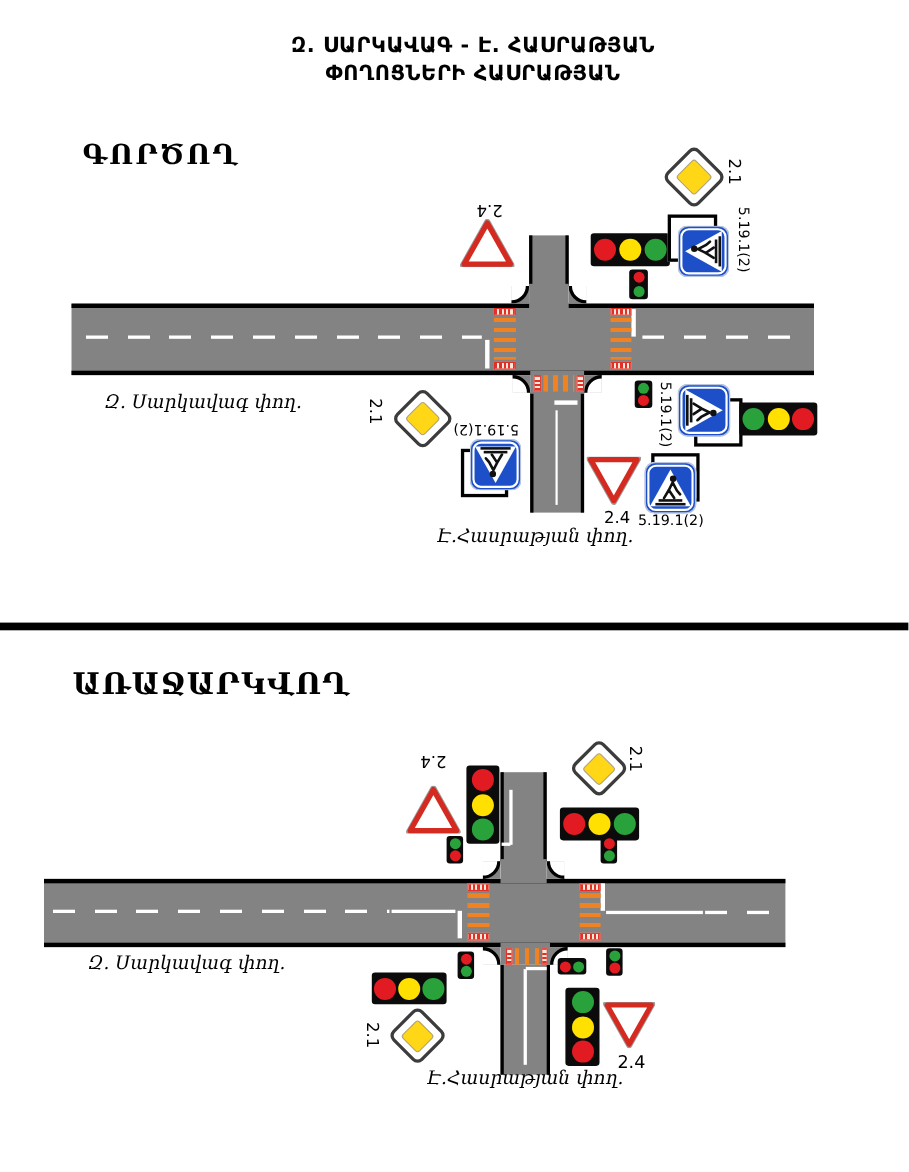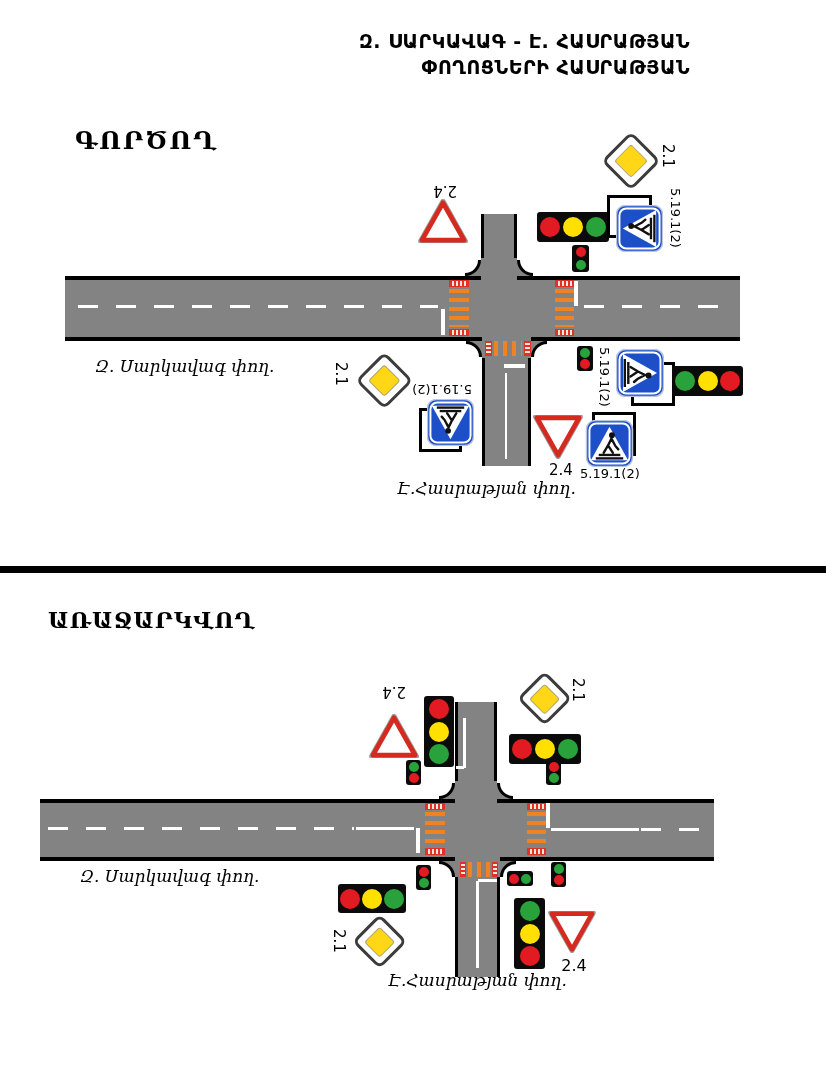--- a/index.html
+++ b/index.html
@@ -54,21 +54,21 @@
           background:#ffd716; border:1px solid #b0a27a; border-radius:3px; }
 
   .outbox { background:#fff; border:3px solid #000; box-sizing:border-box; }
 
   
   .lbl { color:#000; white-space:nowrap; }
   .code { font-size:15px; }
   .code-sm { font-size:13px; }
   .rot90 { transform:rotate(90deg); transform-origin:left top; }
   .rot180 { transform:rotate(180deg); }
-  .title-line { left:170px; width:520px; text-align:right; font-weight:bold; font-size:19px; letter-spacing:0.5px; }
+  .title-line { left:170px; width:520px; text-align:center; font-weight:bold; font-size:19px; letter-spacing:0.5px; }
   .heading { font-family:"DejaVu Serif", serif; font-weight:bold; }
   .street { font-family:"DejaVu Serif", serif; font-style:italic; font-size:17px; }
   .divider { background:#000; }
 </style>
 </head>
 <body>
 
 <svg width="0" height="0" style="position:absolute" aria-hidden="true">
   <defs>
     <symbol id="sym-giveway" viewBox="0 0 50 46">
@@ -203,21 +203,21 @@
       <span class="dot" style="background: rgb(255, 224, 0);"></span>
       <span class="dot" style="background: rgb(226, 27, 34);"></span>
     </div>
 
   <div class="abs lbl street" style="left:397px;top:478px">Է.Հասրաթյան փող.</div>
 </section>
 
 <div class="abs divider" style="left:0;top:566px;width:826px;height:7px"></div>
 
 <section class="layer">
-  <div class="abs lbl heading" style="left:48px;top:607px;font-size:22px;letter-spacing:1px">ԱՌԱՋԱՐԿՎՈՂ</div>
+  <div class="abs lbl heading" style="left:66px;top:607px;font-size:27px;letter-spacing:1px">ԱՌԱՋԱՐԿՎՈՂ</div>
 
   <div class="abs road h" style="left:40px;top:799px;width:674px;height:62px"></div>
   <div class="abs road v" style="left:455px;top:702px;width:42px;height:81px"></div>
   <div class="abs bridge" style="left:455px;top:781px;width:42px;height:22px"></div>
   <div class="abs road v" style="left:455px;top:877px;width:45px;height:100px"></div>
   <div class="abs bridge" style="left:455px;top:857px;width:45px;height:20px"></div>
   <div class="abs fillet nw" style="left:439px;top:783px">
       <i></i>
       <b></b>
     </div>

